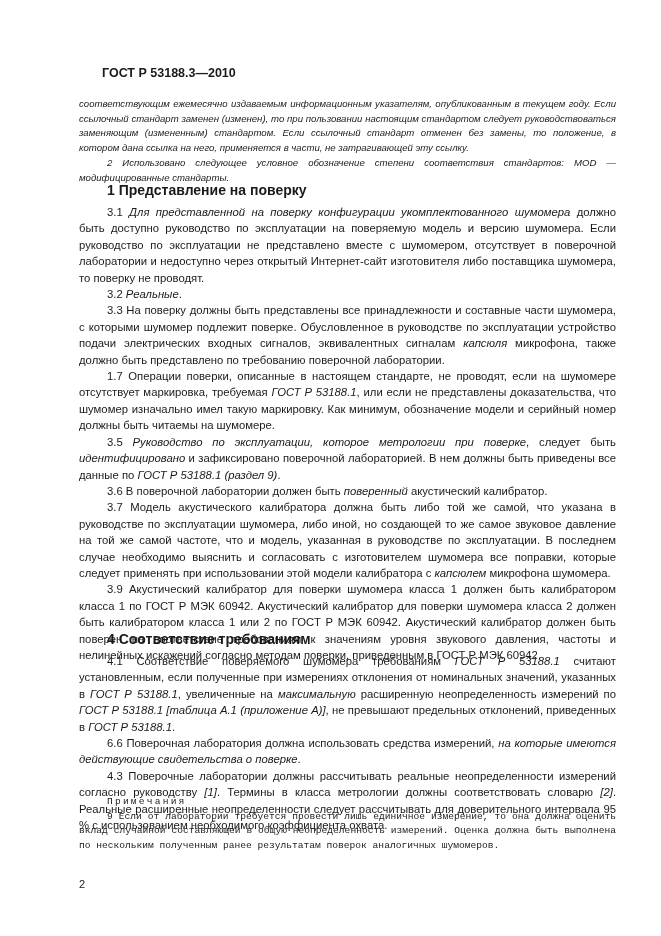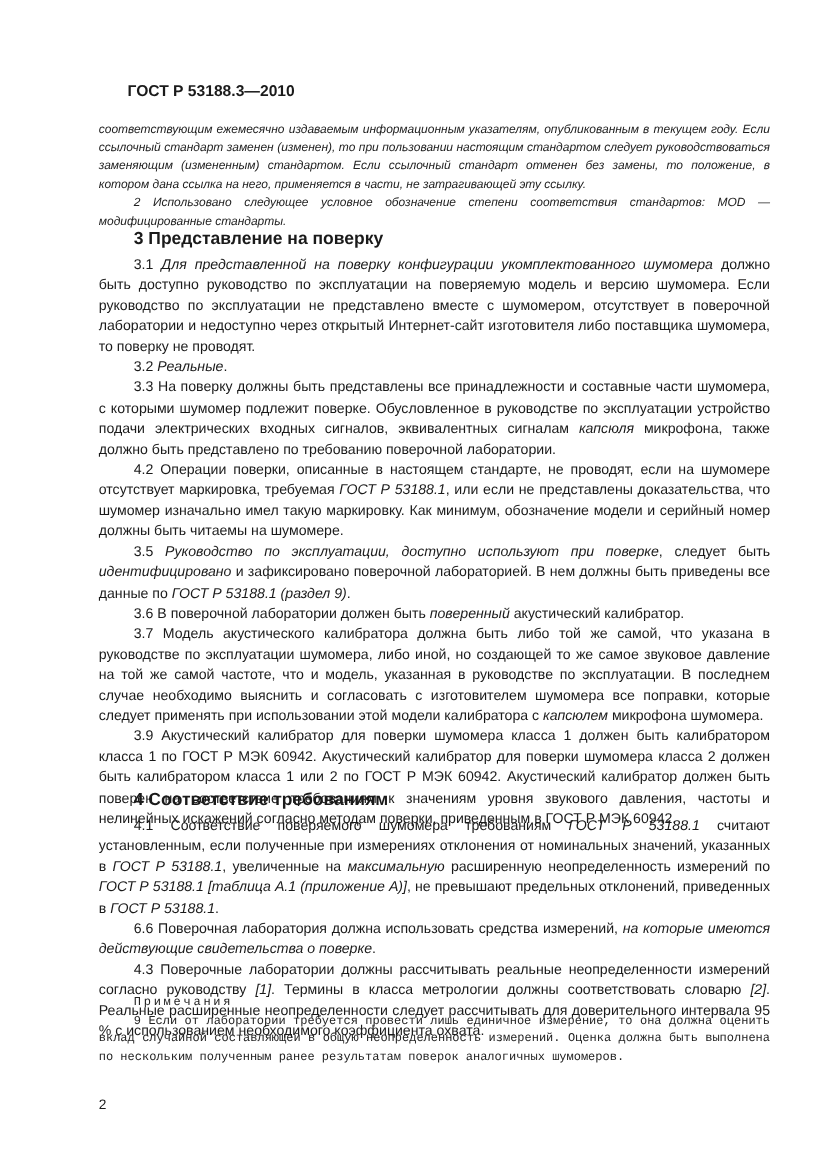--- a/index.html
+++ b/index.html
@@ -25,28 +25,28 @@
 
 <div class="page">
 
   <div class="hdr">ГОСТ Р 53188.3—2010</div>
 
   <div class="notes-top">
     <p>соответствующим ежемесячно издаваемым информационным указателям, опубликованным в текущем году. Если ссылочный стандарт заменен (изменен), то при пользовании настоящим стандартом следует руководствоваться заменяющим (измененным) стандартом. Если ссылочный стандарт отменен без замены, то положение, в котором дана ссылка на него, применяется в части, не затрагивающей эту ссылку.</p>
     <p class="ind">2 Использовано следующее условное обозначение степени соответствия стандартов: MOD — модифицированные стандарты.</p>
   </div>
 
-  <div class="h2" style="top:182px;">3 Представление на поверку</div>
+  <div class="h2" style="top:182px;">1 Представление на поверку</div>
 
   <div class="sec" style="top:204px;">
     <p><span>3.1</span> <i>Для представленной на поверку конфигурации укомплектованного шумомера</i> <span>должно быть доступно руководство по эксплуатации на поверяемую модель и версию шумомера. Если руководство по эксплуатации не представлено вместе с шумомером, отсутствует в поверочной лаборатории и недоступно через открытый Интернет-сайт изготовителя либо поставщика шумомера, то поверку не проводят.</span></p>
     <p><span>3.2</span> <i>Реальные</i><span>.</span></p>
     <p><span>3.3 На поверку должны быть представлены все принадлежности и составные части шумомера, с которыми шумомер подлежит поверке. Обусловленное в руководстве по эксплуатации устройство подачи электрических входных сигналов, эквивалентных сигналам</span> <i>капсюля</i> <span>микрофона, также должно быть представлено по требованию поверочной лаборатории.</span></p>
-    <p><span>4.2 Операции поверки, описанные в настоящем стандарте, не проводят, если на шумомере отсутствует маркировка, требуемая</span> <i>ГОСТ Р 53188.1</i><span>, или если не представлены доказательства, что шумомер изначально имел такую маркировку. Как минимум, обозначение модели и серийный номер должны быть читаемы на шумомере.</span></p>
-    <p><span>3.5</span> <i>Руководство по эксплуатации, доступно используют при поверке</i><span>, следует быть</span> <i>идентифицировано</i> <span>и зафиксировано поверочной лабораторией. В нем должны быть приведены все данные по</span> <i>ГОСТ Р 53188.1 (раздел 9)</i><span>.</span></p>
+    <p><span>1.7 Операции поверки, описанные в настоящем стандарте, не проводят, если на шумомере отсутствует маркировка, требуемая</span> <i>ГОСТ Р 53188.1</i><span>, или если не представлены доказательства, что шумомер изначально имел такую маркировку. Как минимум, обозначение модели и серийный номер должны быть читаемы на шумомере.</span></p>
+    <p><span>3.5</span> <i>Руководство по эксплуатации, которое метрологии при поверке</i><span>, следует быть</span> <i>идентифицировано</i> <span>и зафиксировано поверочной лабораторией. В нем должны быть приведены все данные по</span> <i>ГОСТ Р 53188.1 (раздел 9)</i><span>.</span></p>
     <p><span>3.6 В поверочной лаборатории должен быть</span> <i>поверенный</i> <span>акустический калибратор.</span></p>
     <p><span>3.7 Модель акустического калибратора должна быть либо той же самой, что указана в руководстве по эксплуатации шумомера, либо иной, но создающей то же самое звуковое давление на той же самой частоте, что и модель, указанная в руководстве по эксплуатации. В последнем случае необходимо выяснить и согласовать с изготовителем шумомера все поправки, которые следует применять при использовании этой модели калибратора с</span> <i>капсюлем</i> <span>микрофона шумомера.</span></p>
     <p>3.9 Акустический калибратор для поверки шумомера класса 1 должен быть калибратором класса 1 по ГОСТ Р МЭК 60942. Акустический калибратор для поверки шумомера класса 2 должен быть калибратором класса 1 или 2 по ГОСТ Р МЭК 60942. Акустический калибратор должен быть поверен на соответствие требованиям к значениям уровня звукового давления, частоты и нелинейных искажений согласно методам поверки, приведенным в ГОСТ Р МЭК 60942.</p>
   </div>
 
   <div class="h2" style="top:631px;">4 Соответствие требованиям</div>
 
   <div class="sec" style="top:653px;">
     <p><span>4.1 Соответствие поверяемого шумомера требованиям</span> <i>ГОСТ Р 53188.1</i> <span>считают установленным, если полученные при измерениях отклонения от номинальных значений, указанных в</span> <i>ГОСТ Р 53188.1</i><span>, увеличенные на</span> <i>максимальную</i> <span>расширенную неопределенность измерений по</span> <i>ГОСТ Р 53188.1 [таблица А.1 (приложение А)]</i><span>, не превышают предельных отклонений, приведенных в</span> <i>ГОСТ Р 53188.1</i><span>.</span></p>
     <p><span>6.6 Поверочная лаборатория должна использовать средства измерений,</span> <i>на которые имеются действующие свидетельства о поверке</i><span>.</span></p>

